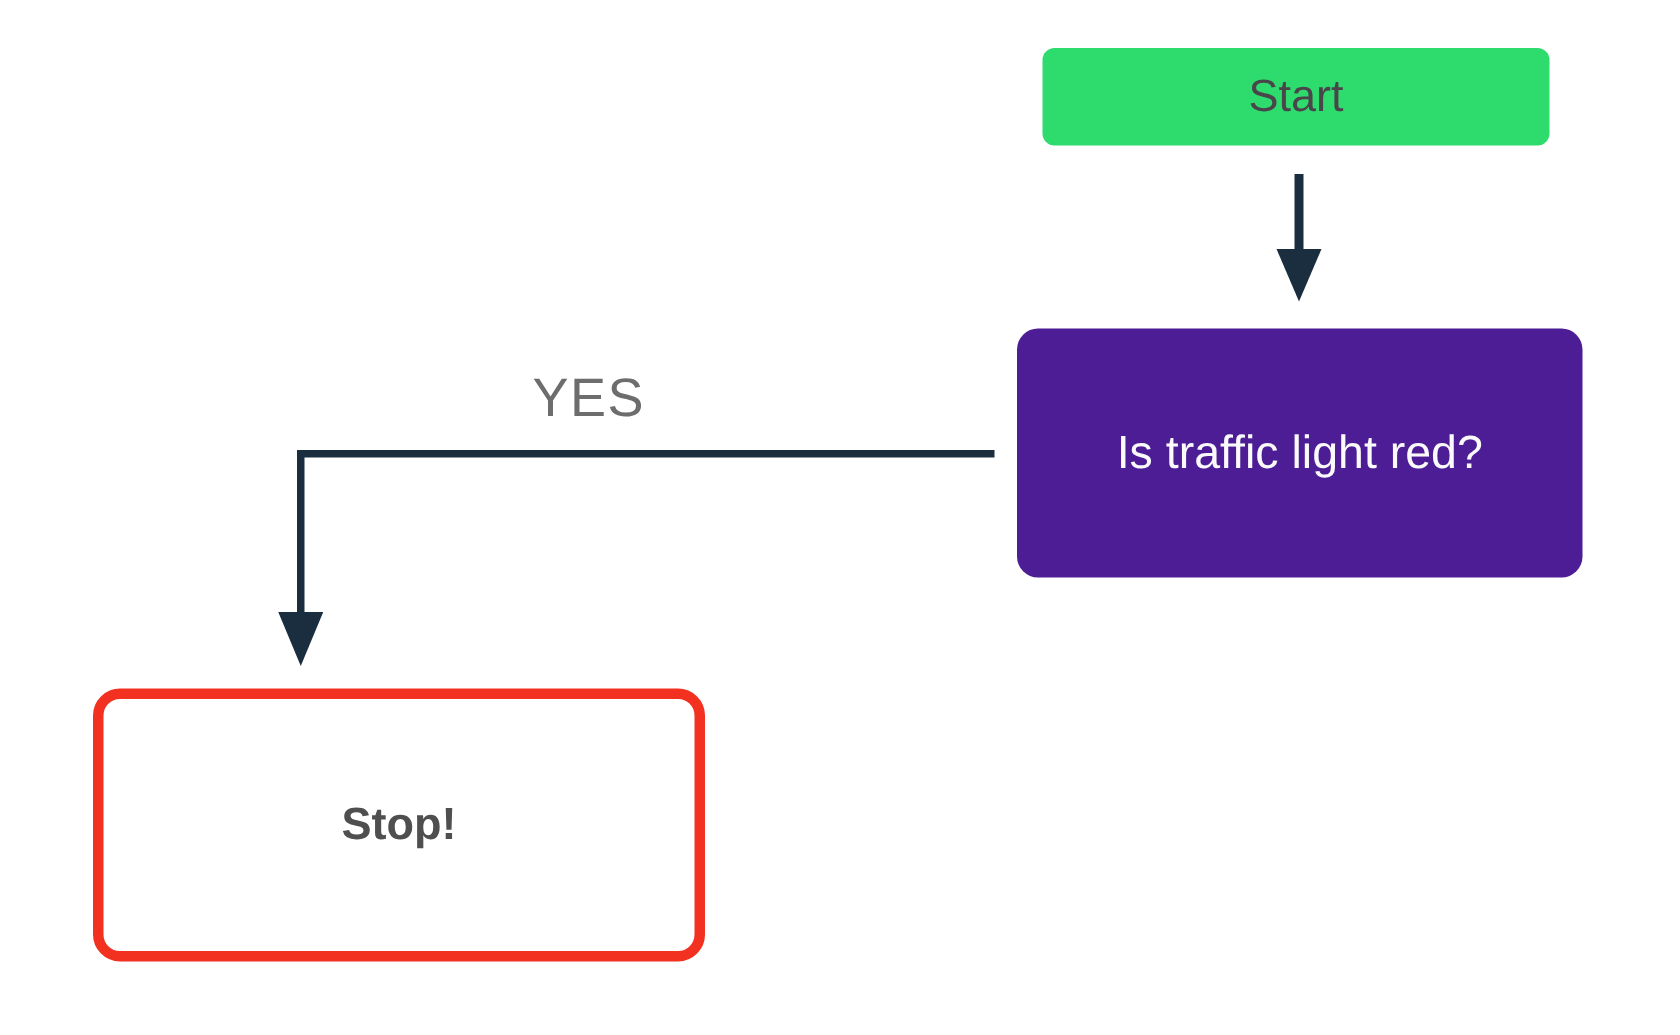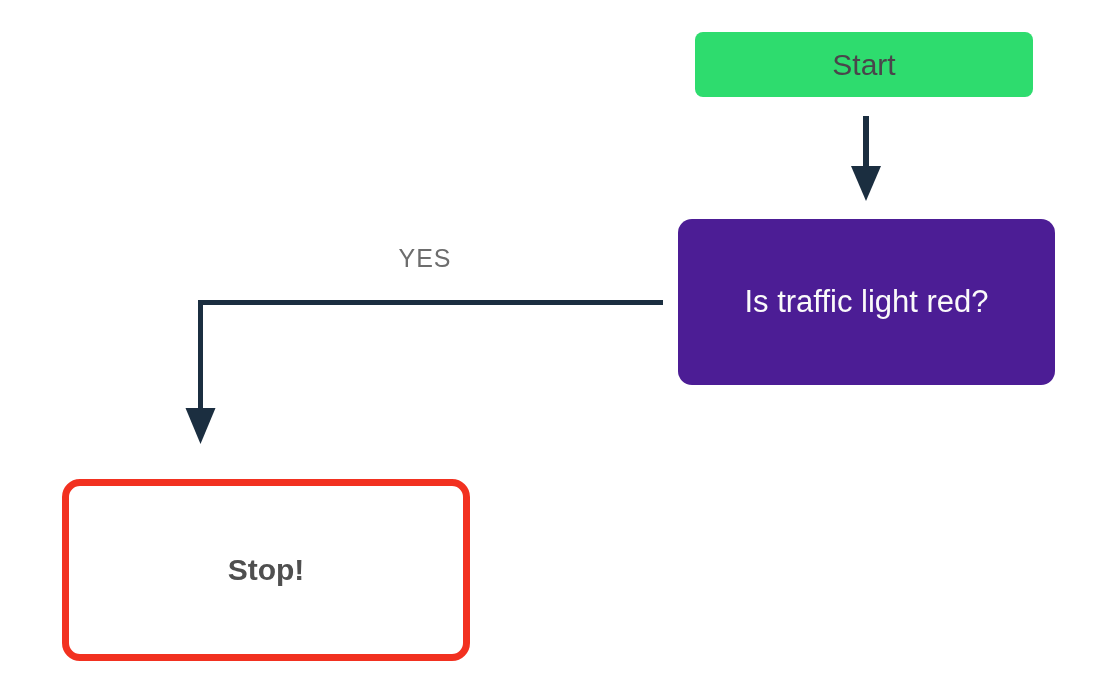--- a/index.html
+++ b/index.html
@@ -41,36 +41,35 @@
   .node-decision {
     left: 678px; top: 219px;
     width: 377px; height: 166px;
     background: #4c1d95;
     border-radius: 14px;
     color: #fafafa;
     font-size: 31px;
     font-weight: 400;
   }
   .node-stop {
-    left: 62px; top: 479px;
+    left: 62px; top: 459px;
     width: 408px; height: 182px;
     background: #ffffff;
     border: 7px solid #f23120;
     border-radius: 18px;
     color: #4f4f4f;
     font-size: 30px;
     font-weight: 700;
   }
   .edge-label-yes {
     position: absolute;
     left: 355px; top: 244px;
     width: 140px;
-    text-align: center;
     color: #6d6d6d;
-    font-size: 25px;
+    font-size: 36px;
     font-weight: 400;
     letter-spacing: 1px;
   }
 </style>
 </head>
 <body>
 
 <div class="canvas">
 
   <svg class="connectors" viewBox="0 0 1120 690" xmlns="http://www.w3.org/2000/svg">

